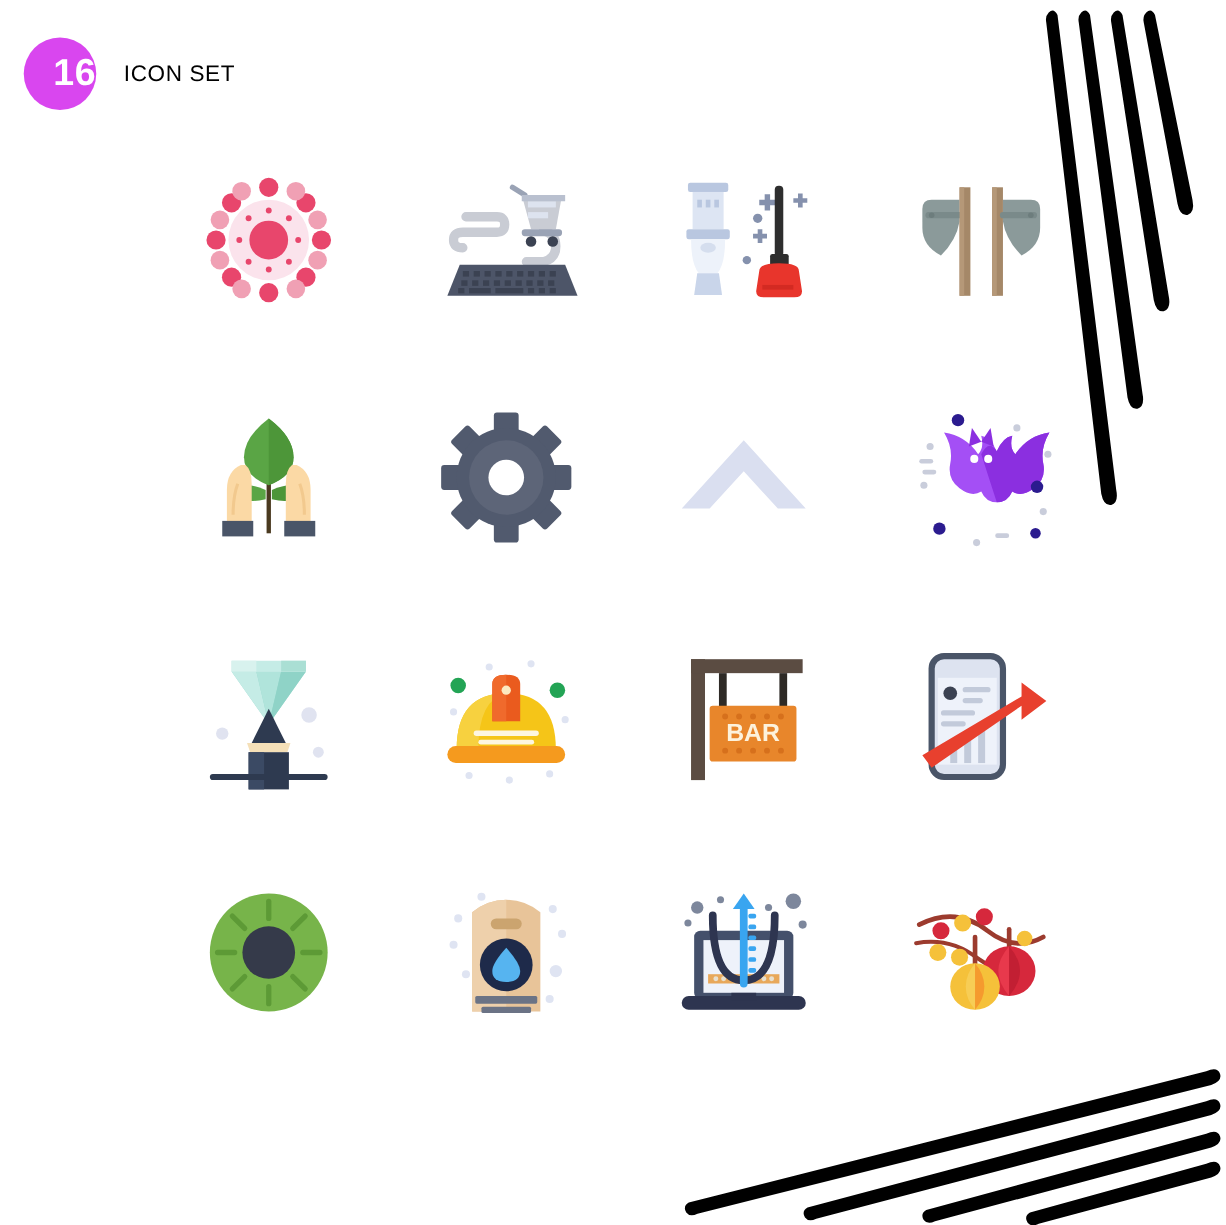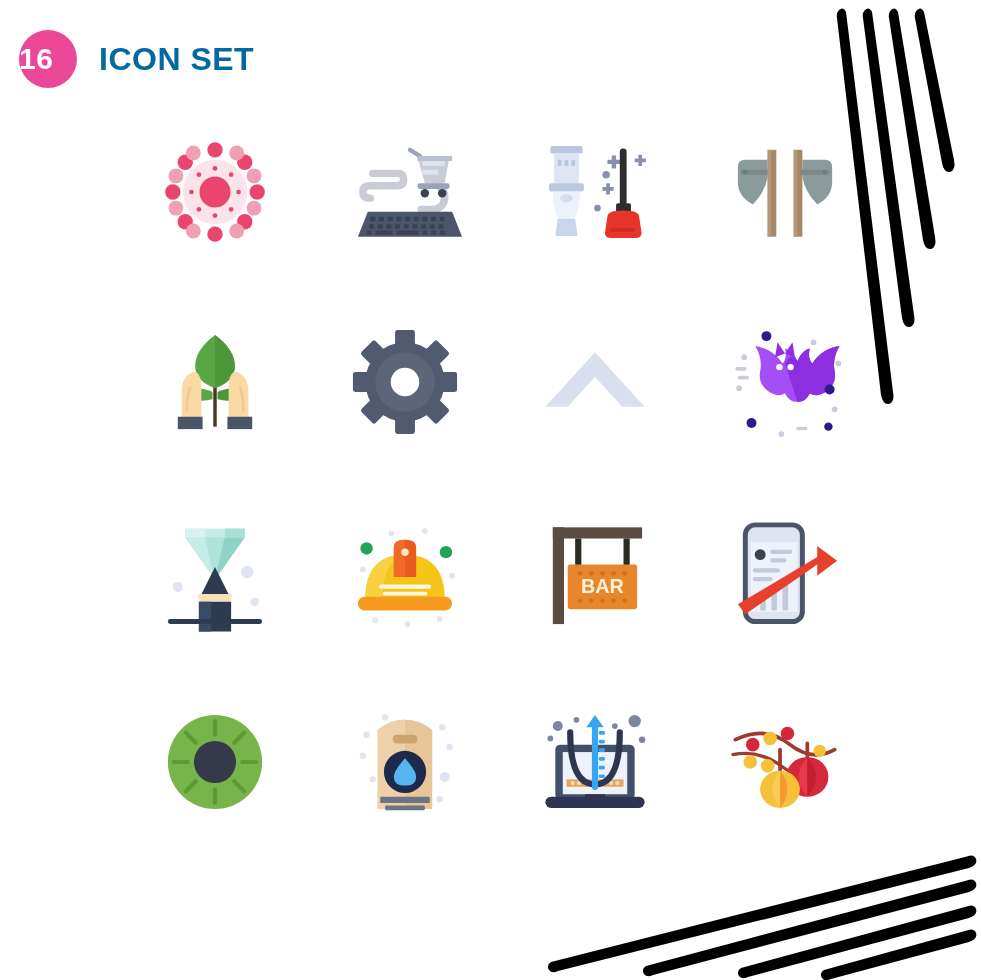--- a/index.html
+++ b/index.html
@@ -22,33 +22,33 @@
     left: 19px;
     top: 30px;
     display: flex;
     align-items: center;
     gap: 22px;
   }
   #count-badge {
     width: 58px;
     height: 58px;
     border-radius: 50%;
-    background: #ec4899;
+    background: #d946ef;
     color: #ffffff;
     display: flex;
     align-items: center;
-    justify-content: flex-start;
+    justify-content: flex-end;
     font-size: 30px;
     font-weight: bold;
     letter-spacing: .5px;
   }
   #set-title {
-    font-size: 32px;
-    font-weight: bold;
-    color: #0369a1;
+    font-size: 18px;
+    font-weight: normal;
+    color: #000000;
     letter-spacing: .5px;
     text-transform: uppercase;
   }
 
   
   #icon-grid {
     position: absolute;
     left: 120px;
     top: 130px;
     width: 760px;

